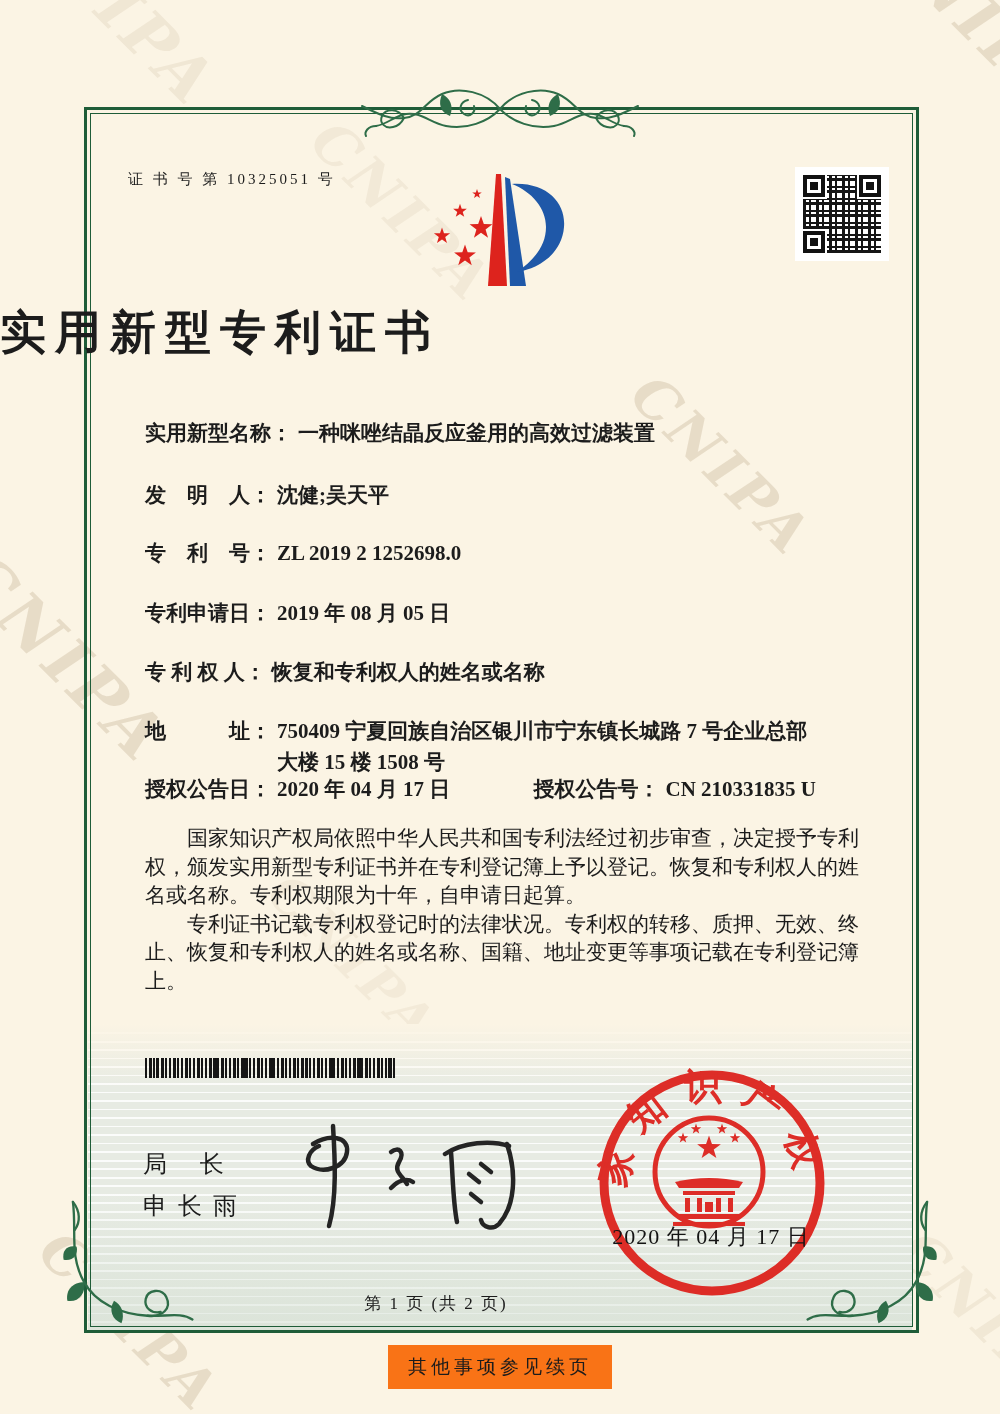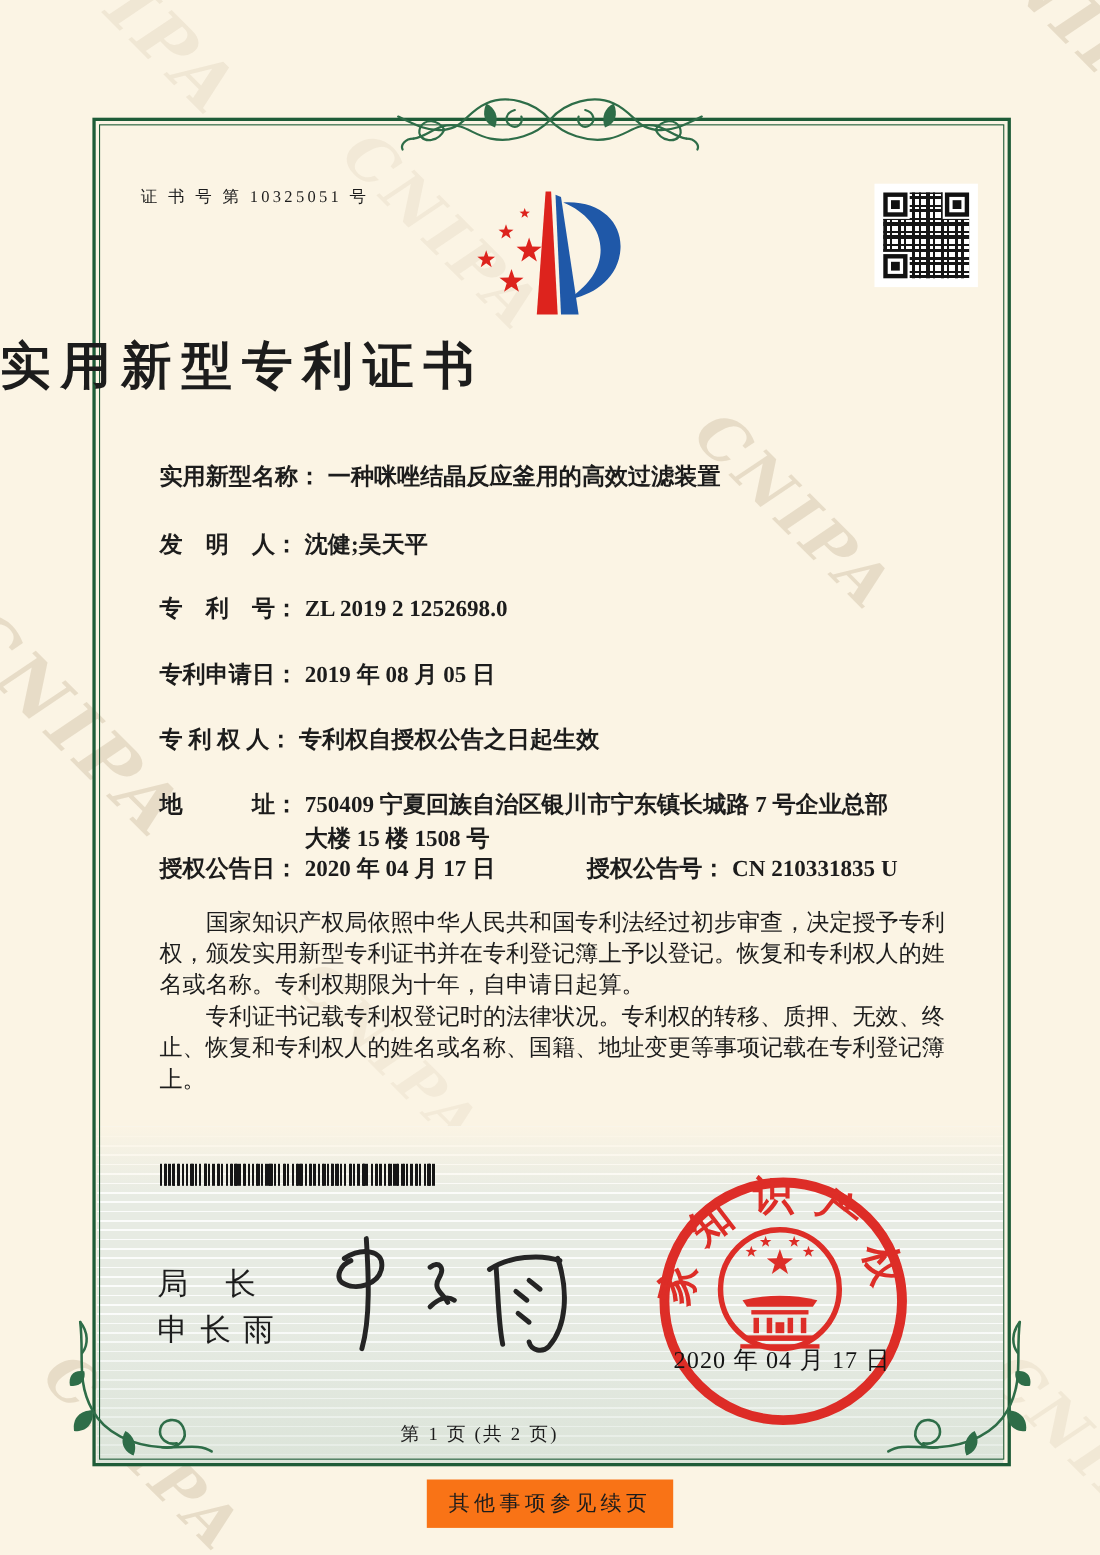--- a/index.html
+++ b/index.html
@@ -79,21 +79,21 @@
       repeating-linear-gradient(0deg,#161616 0 3px,rgba(0,0,0,0) 3px 5px,#161616 5px 7px,rgba(0,0,0,0) 7px 12px),
       repeating-linear-gradient(90deg,#161616 0 3px,rgba(0,0,0,0) 3px 6px,#161616 6px 8px,rgba(0,0,0,0) 8px 13px);
   }
   .finder{
     position:absolute;width:14px;height:14px;border:4px solid #111;
     background:#fff;box-shadow:0 0 0 2px #fff;display:flex;
   }
   .finder::after{content:"";width:8px;height:8px;background:#111;margin:auto;}
   .f-tl{left:0;top:0;} .f-tr{right:0;top:0;} .f-bl{left:0;bottom:0;}
   
-  .director{font-family:"Liberation Sans","DejaVu Sans",sans-serif;font-size:28px;letter-spacing:13px;z-index:4;}
+  .director{font-family:"Liberation Sans","DejaVu Sans",sans-serif;font-size:24px;letter-spacing:13px;z-index:4;}
   .sig{left:295px;top:1118px;z-index:4;}
   
   .seal{left:596px;top:1060px;z-index:5;opacity:.95;}
   .seal-date{
     left:608px;top:1222px;width:206px;text-align:center;z-index:6;
     font-size:22px;letter-spacing:1px;color:#141414;
   }
   .page-no{left:0;width:872px;top:1292px;text-align:center;font-size:17px;letter-spacing:2px;z-index:4;}
   .footer-note{
     left:388px;top:1345px;background:#f97316;padding:9px 20px;z-index:3;
@@ -193,21 +193,21 @@
   <div class="row" style="top:481px;">
     <span>发　明　人：</span><span class="val">沈健;吴天平</span>
   </div>
   <div class="row" style="top:539px;">
     <span>专　利　号：</span><span class="val">ZL 2019 2 1252698.0</span>
   </div>
   <div class="row" style="top:599px;">
     <span>专利申请日：</span><span class="val">2019 年 08 月 05 日</span>
   </div>
   <div class="row" style="top:658px;">
-    <span>专 利 权 人：</span><span class="val">专利权自授权公告之日起生效</span>
+    <span>专 利 权 人：</span><span class="val">恢复和专利权人的姓名或名称</span>
   </div>
   <div class="row addr" style="top:716px;">
     <span>地　　　址：</span>
     <div class="val">
       <div>750409 宁夏回族自治区银川市宁东镇长城路 7 号企业总部</div>
       <div>大楼 15 楼 1508 号</div>
     </div>
   </div>
   <div class="row" style="top:775px;">
     <span>授权公告日：</span><span class="val">2020 年 04 月 17 日</span>

